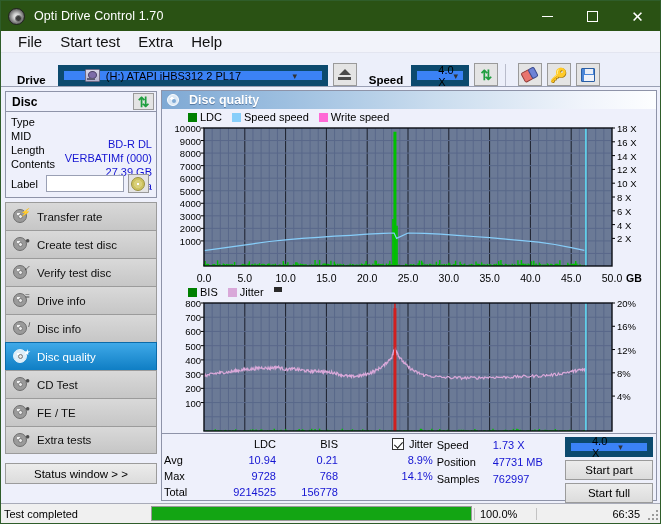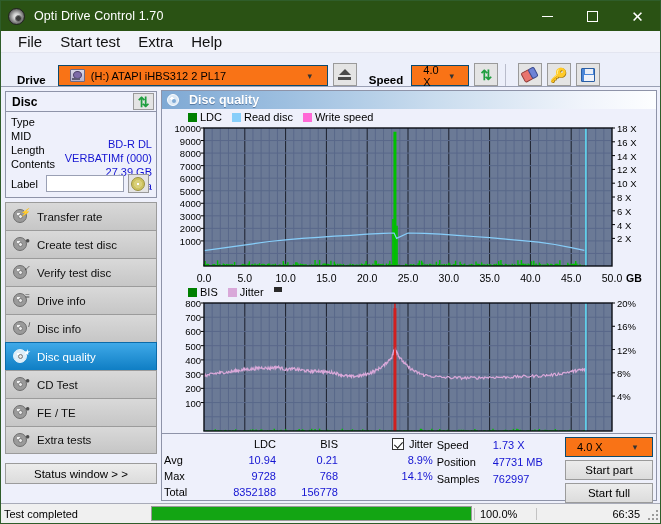--- a/index.html
+++ b/index.html
@@ -53,22 +53,22 @@
   .menuitem { padding:2px 9px; font-size:15px; color:#111; }
 
   
   .drivebar {
     height:34px; background:#eceffa;
     display:flex; align-items:flex-end; padding:0 6px;
     border-bottom:1px solid #9aa0b4;
   }
   .lbl-bold { font-weight:bold; font-size:11.5px; }
   .combo {
-    height:21px; background:#f97316; border:1px solid #0c4a6e;
-    display:flex; align-items:center; padding:0 11px; position:relative;
+    height:21px; background:#3b82f6; border:6px solid #0c4a6e;
+    display:flex; align-items:center; padding:0 21px; position:relative;
     font-size:11px;
   }
   .combo .caret {
     margin-left:auto; width:12px; text-align:center; color:#333; font-size:9px;
   }
   #drive-combo { width:270px; margin-left:12px; }
   #drive-combo .dtext { margin-left:6px; }
   .drive-ico {
     width:15px;height:13px;flex:none;position:relative;
     background:linear-gradient(#d9d7e8,#b7b3cf);
@@ -435,21 +435,21 @@
           <span class="ht">Disc quality</span>
         </div>
 
         <div class="legend">
           <span class="le">
             <i class="sw" style="background:#008000"></i>
             <span>LDC</span>
           </span>
           <span class="le">
             <i class="sw" style="background:#87cefa"></i>
-            <span>Read disc</span>
+            <span>Speed speed</span>
           </span>
           <span class="le">
             <i class="sw" style="background:#ff69d6"></i>
             <span>Write speed</span>
           </span>
         </div>
 
         <div class="chartbox">
           <svg class="chart-svg" id="svg-top" width="492" height="148">
               <rect x="42" y="4" width="408" height="138" fill="#6b7a96"></rect>
@@ -1377,21 +1377,21 @@
 
               <div>Avg</div>
               <div class="r st-val">10.94</div>
               <div class="r st-val">0.21</div>
 
               <div>Max</div>
               <div class="r st-val">9728</div>
               <div class="r st-val">768</div>
 
               <div>Total</div>
-              <div class="r st-val">8352188</div>
+              <div class="r st-val">9214525</div>
               <div class="r st-val">156778</div>
             </div>
           </div>
 
           <div class="jitcol">
             <div class="jit-head">
               <span class="chk"></span>
               <span>Jitter</span>
             </div>
             <div class="jit-row">8.9%</div>

